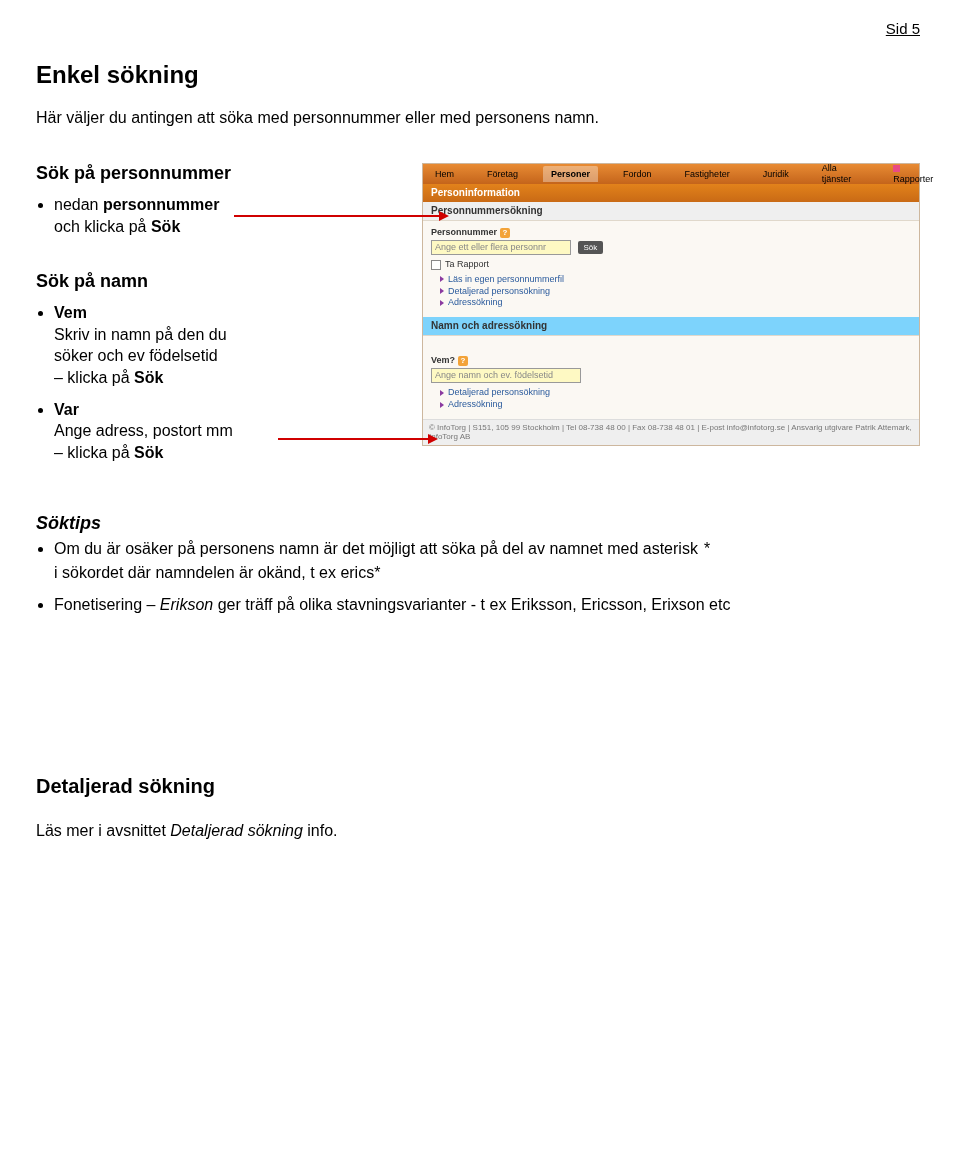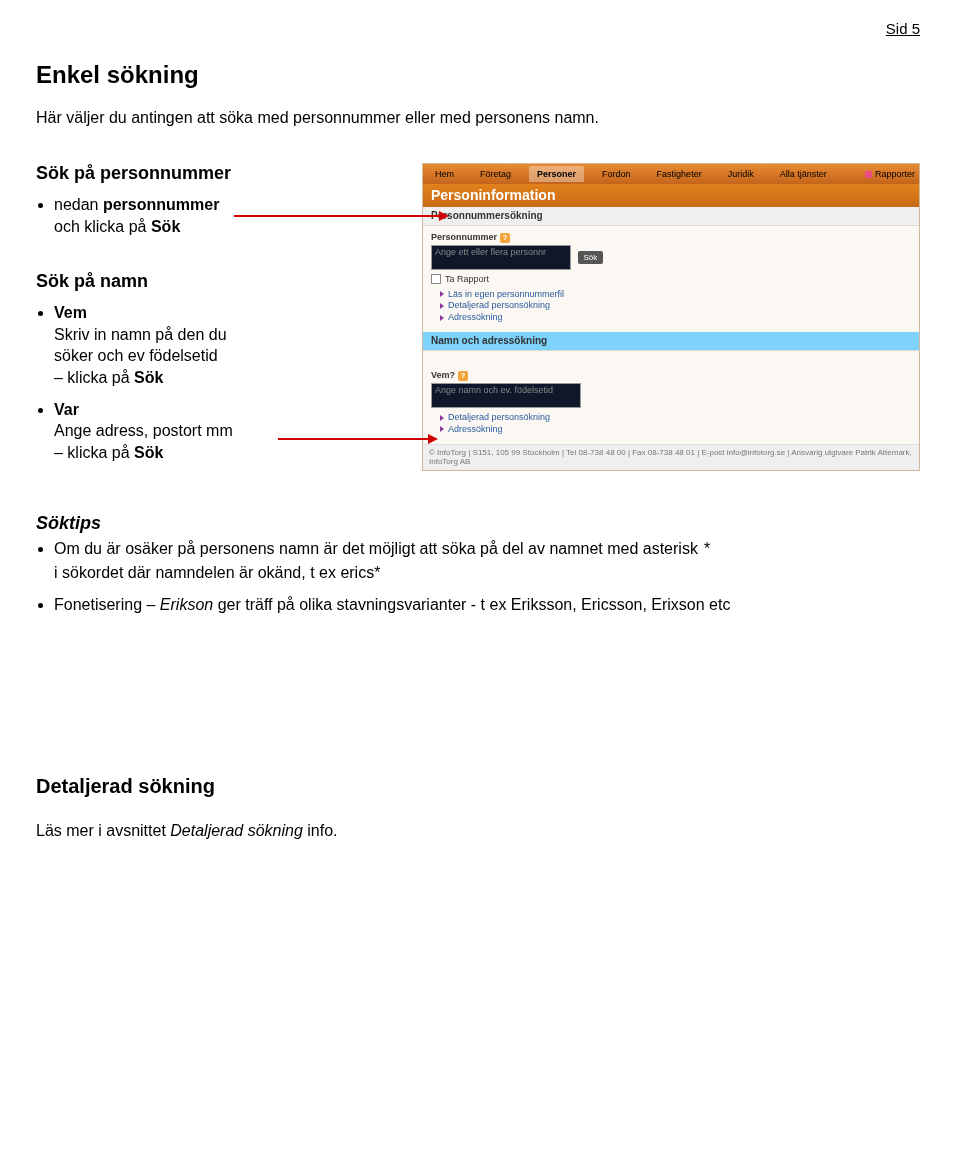--- a/index.html
+++ b/index.html
@@ -97,39 +97,39 @@
   .top-links { color: #fff; font-size: 10px; }
   .top-links span { margin-left: 8px; cursor: pointer; }
   .nav {
     height: 20px;
     background: linear-gradient(#e88b33, #c4641b);
     display: flex;
     align-items: center;
     font-size: 9px;
     color: #000;
     padding: 4px 4px;
-    gap: 10px;
+    gap: 17px;
   }
   .nav .tab {
     padding: 3px 8px;
     border-radius: 2px 2px 0 0;
     cursor: pointer;
   }
   .nav .tab.active {
     background: rgba(255,255,255,0.35);
     color: #000;
     font-weight: bold;
   }
   .nav .spacer { flex: 1; }
   .nav .rap { color: #000; }
   .nav .pink { display:inline-block; width:7px; height:7px; background:#e94b84; margin-right:3px; vertical-align:middle;}
   .bar-title {
     background: linear-gradient(#e2821b, #c96a15);
     color: #fff;
-    font-size: 14px;
+    font-size: 10px;
     font-weight: bold;
     padding: 3px 8px;
   }
   .bar-sub {
     background: #efefef;
     color: #333;
     font-size: 10px;
     font-weight: bold;
     padding: 3px 8px;
     border-bottom: 1px solid #e0d8cb;
@@ -145,23 +145,23 @@
     background: #f3a338;
     color: #fff;
     text-align: center;
     font-size: 8px;
     line-height: 10px;
     border-radius: 2px;
     margin-left: 3px;
   }
   .inp {
     display: inline-block;
-    height: 25px;
+    height: 15px;
     border: 1px solid #999;
-    background: #0f172a;
+    background: #fef9c3;
     font-size: 9px;
     padding: 1px 3px;
     color: #888;
     vertical-align: middle;
   }
   .btn-sok {
     display: inline-block;
     background: #555;
     color: #fff;
     font-size: 8px;

